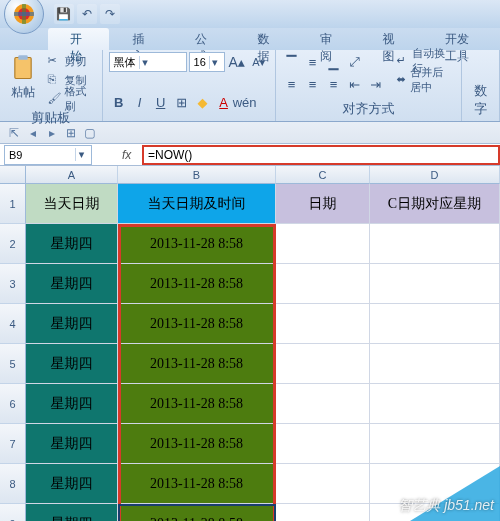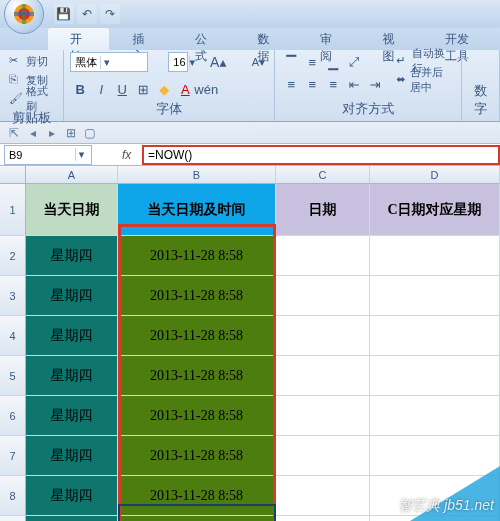--- a/index.html
+++ b/index.html
@@ -14,24 +14,24 @@
 .tab.active{background:linear-gradient(#f4f8fd,#e5eef9);border-radius:3px 3px 0 0;color:#1f4e79;font-weight:500}
 .ribbon{height:72px;background:linear-gradient(#e5eef9,#d0dff0);border-bottom:1px solid #8ba8cc;display:flex}
 .grp{border-right:1px solid #b0c6e0;padding:2px 6px;display:flex;flex-direction:column;position:relative}
 .grp-body{flex:1;display:flex;align-items:flex-start;gap:4px}
 .grp-label{font-size:13px;color:#3b5a82;text-align:center;padding:1px 0}
 .big-btn{width:38px;text-align:center;color:#3b5a82}
 .big-btn .ic{width:28px;height:28px;margin:2px auto;display:block}
 .mini-stack{display:flex;flex-direction:column;gap:1px}
 .mini-btn{height:18px;display:flex;align-items:center;gap:3px;padding:0 3px;font-size:11px;color:#3b5a82}
 .mini-btn .ic{width:14px;height:14px}
-.font-row{display:flex;gap:20px;align-items:flex-start;margin-bottom:3px}
+.font-row{display:flex;gap:2px;align-items:flex-start;margin-bottom:16px}
 .combo{height:20px;background:#fff;border:1px solid #9db9d9;display:flex;align-items:center;padding:0 4px;font-size:11px}
 .combo.name{width:78px}
-.combo.size{width:20px}
+.combo.size{width:36px}
 .drop{width:12px;text-align:center;color:#3b5a82;border-left:1px solid #c3d4e8;margin-left:3px}
 .btn-row{display:flex;gap:1px}
 .tb-btn{width:20px;height:20px;display:flex;align-items:center;justify-content:center;color:#3b5a82;border:1px solid transparent;font-size:13px}
 .align-grp .btn-row{margin-bottom:2px}
 .num-grp{width:40px}
 .namebox-bar{height:22px;background:linear-gradient(#e8eef6,#dfe7f1);border-bottom:1px solid #a8bdd8;display:flex;align-items:center}
 .nb-icons{display:flex;gap:3px;padding:0 6px;color:#5a7aa3}
 .nb-icons span{width:16px;height:16px;display:flex;align-items:center;justify-content:center}
 .fbar{height:22px;background:#fff;border-bottom:1px solid #a8bdd8;display:flex;align-items:center}
 .name-box{width:88px;height:20px;border:1px solid #9db9d9;background:#fff;margin-left:4px;padding:4px 4px;display:flex;align-items:center;font-size:11px}
@@ -40,21 +40,21 @@
 .formula-input{flex:1;height:20px;border:2px solid #d63a2a;padding:0 4px;font-size:12px;display:flex;align-items:center}
 .sheet{position:relative}
 .col-headers{display:flex;height:18px}
 .corner{width:26px;background:linear-gradient(#f3f6fa,#dde6f1);border-right:1px solid #9db9d9;border-bottom:1px solid #9db9d9}
 .ch{background:linear-gradient(#f3f6fa,#dde6f1);border-right:1px solid #c3d4e8;border-bottom:1px solid #9db9d9;text-align:center;font-size:11px;color:#3b5a82;line-height:18px}
 .ch.A{width:92px}.ch.B{width:158px}.ch.C{width:94px}.ch.D{width:130px}
 .row{display:flex}
 .rh{width:26px;background:linear-gradient(#f3f6fa,#dde6f1);border-right:1px solid #9db9d9;border-bottom:1px solid #c3d4e8;text-align:center;font-size:11px;color:#3b5a82;display:flex;align-items:center;justify-content:center}
 .cell{border-right:1px solid #d0d7e5;border-bottom:1px solid #d0d7e5;display:flex;align-items:center;justify-content:center;font-size:14px;font-family:SimSun,serif}
 .cell.A{width:92px}.cell.B{width:158px}.cell.C{width:94px}.cell.D{width:130px}
-.hdr-row .cell{height:52px;font-weight:700}
+.hdr-row .cell{height:40px;font-weight:400}
 .hdr-row .A{background:#c0dbc3}.hdr-row .B{background:#0ea5e9}.hdr-row .C{background:#c7c0de}.hdr-row .D{background:#c7c0de}
 .data-row{height:40px}
 .data-row .A{background:#0f766e}
 .data-row .B{background:#4d7c0f}
 .data-row .C,.data-row .D{background:#fff}
 .red-box{position:absolute;border:3px solid #d63a2a;pointer-events:none}
 .sel-box{position:absolute;border:2px solid #1a3e6e;pointer-events:none}
 .sel-box::after{content:"";position:absolute;right:-3px;bottom:-3px;width:6px;height:6px;background:#1a3e6e}
 .watermark{position:absolute;right:6px;bottom:6px;font-size:14px;color:rgba(255,255,255,.85);text-shadow:0 0 3px rgba(0,0,0,.5);font-style:italic;pointer-events:none}
 .corner-tri{position:absolute;right:0;bottom:0;width:0;height:0;border-left:90px solid transparent;border-bottom:55px solid #2aa8e0;opacity:.85}
@@ -84,20 +84,27 @@
   <div class="tab">公式</div>
   <div class="tab">数据</div>
   <div class="tab">审阅</div>
   <div class="tab">视图</div>
   <div class="tab">开发工具</div>
 </div>
 
 <div class="ribbon">
   <div class="grp">
     <div class="grp-body">
+      <div class="big-btn">
+        <svg class="ic" viewBox="0 0 24 24">
+            <rect x="5" y="3" width="14" height="18" rx="1" fill="#f5c36a" stroke="#b07d2a"></rect>
+            <rect x="8" y="1" width="8" height="4" rx="1" fill="#9db9d9"></rect>
+          </svg>
+        <div>粘帖</div>
+      </div>
       <div class="mini-stack">
         <div class="mini-btn">
             <span class="ic">✂</span>
             <span>剪切</span>
           </div>
         <div class="mini-btn">
             <span class="ic">⎘</span>
             <span>复制</span>
           </div>
         <div class="mini-btn">
@@ -126,21 +133,20 @@
       <div class="btn-row">
         <div class="tb-btn" style="font-weight:bold">B</div>
         <div class="tb-btn" style="font-style:italic">I</div>
         <div class="tb-btn" style="text-decoration:underline">U</div>
         <div class="tb-btn">⊞</div>
         <div class="tb-btn" style="color:#f5b933">◆</div>
         <div class="tb-btn" style="color:#c00;text-decoration:underline">A</div>
         <div class="tb-btn">wén</div>
       </div>
     </div>
-    <div class="grp-label">字体</div>
   </div>
 
   <div class="grp align-grp">
     <div class="grp-body" style="flex-direction:column">
       <div style="display:flex;gap:8px">
         <div>
           <div class="btn-row">
             <div class="tb-btn">▔</div>
             <div class="tb-btn">≡</div>
             <div class="tb-btn">▁</div>

